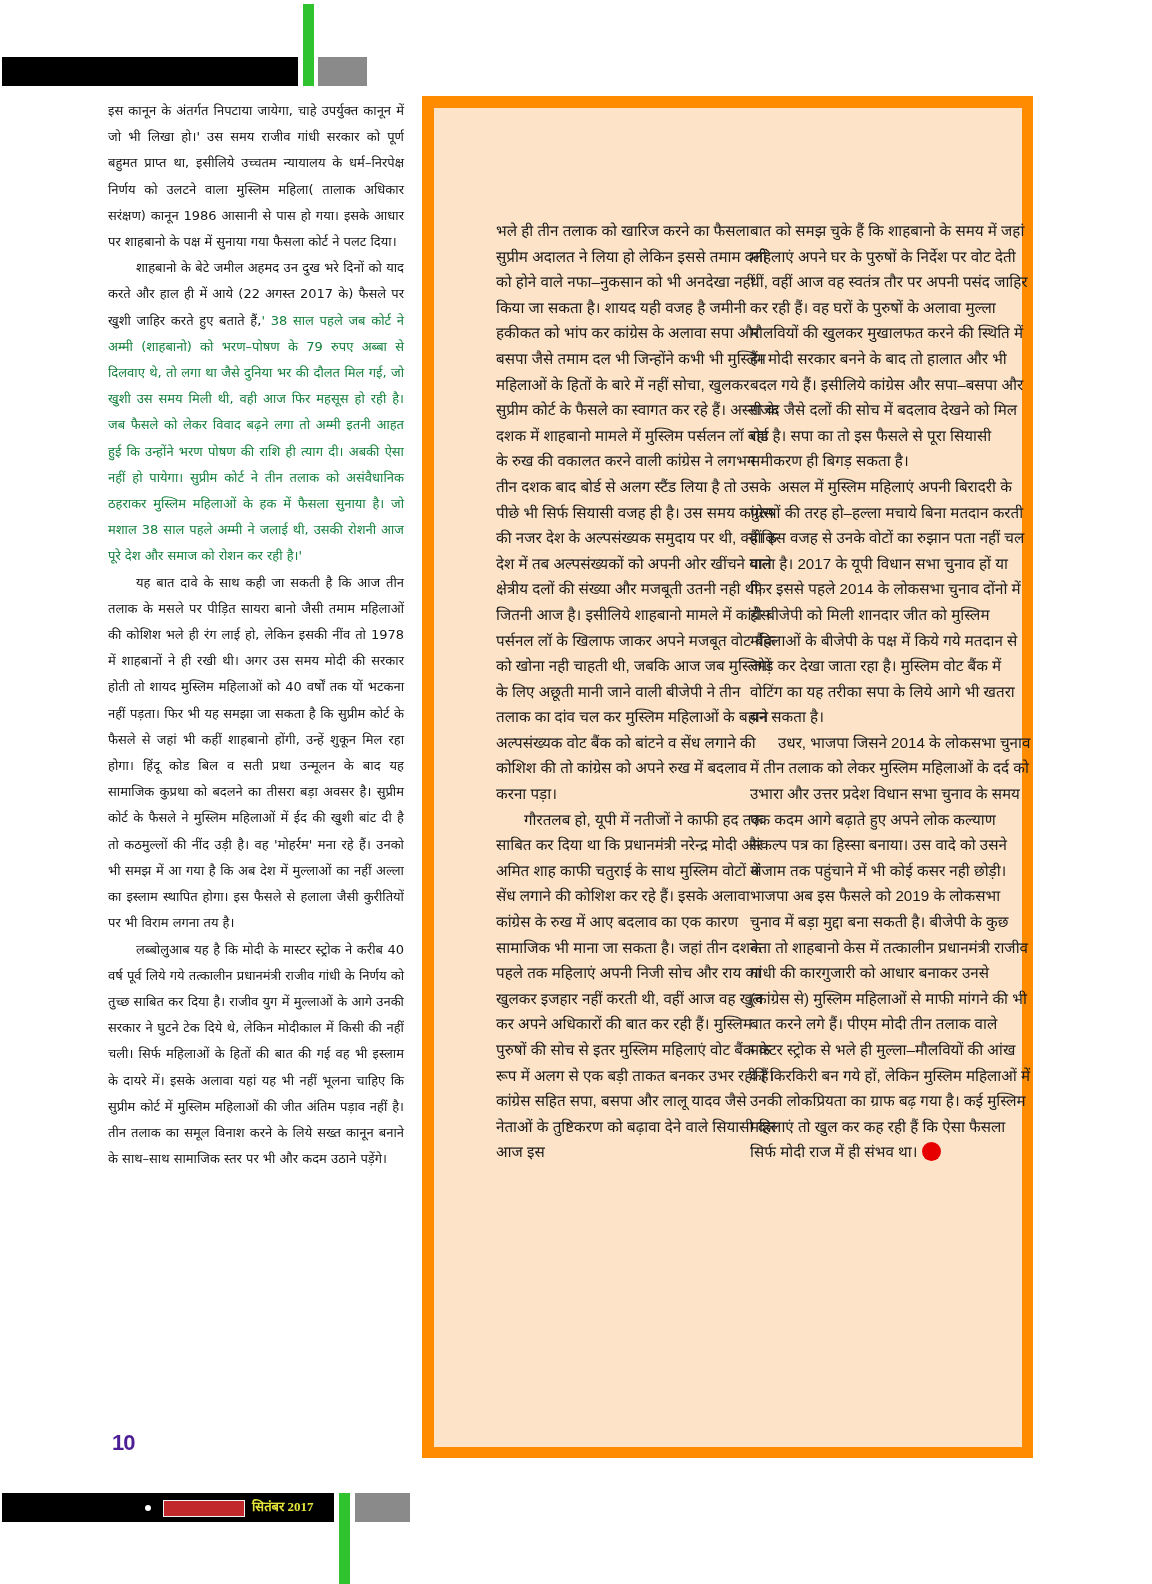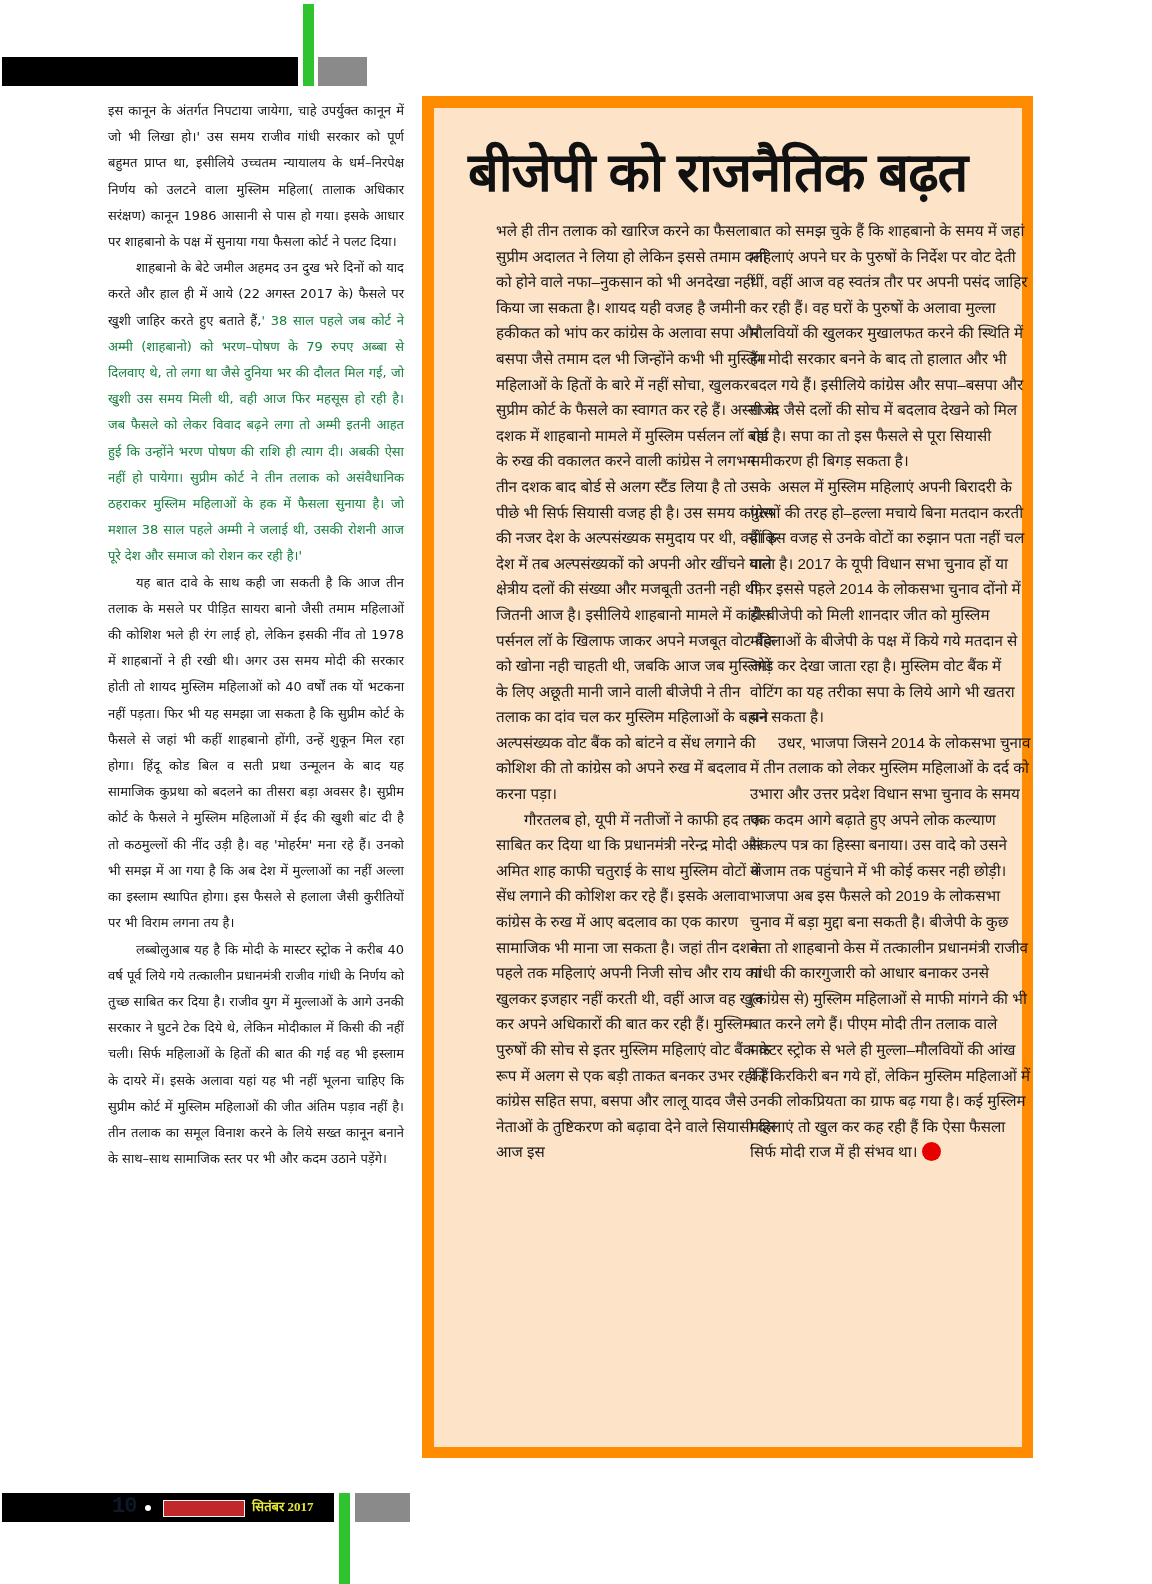--- a/index.html
+++ b/index.html
@@ -65,22 +65,22 @@
     display: inline-block; width: 19px; height: 19px; border-radius: 50%;
     background: #e60000; vertical-align: -4px; margin-left: 4px;
   }
 
   
   .bottom-bar {
     position: absolute; left: 2px; top: 1493px; width: 332px; height: 29px;
     background: #000;
   }
   .page-num {
-    position: absolute; left: 112px; top: 1492px; color: #0f172a;
-    font-family: Liberation Mono, monospace; font-weight: bold;
+    position: absolute; left: 112px; top: 1428px; color: #4c1d95;
+    font-family: Liberation Sans, sans-serif; font-weight: bold;
     font-size: 22px; line-height: 30px; letter-spacing: -1px;
   }
   .footer-bullet {
     position: absolute; left: 145px; top: 1505px; width: 6px; height: 6px;
     border-radius: 50%; background: #fff;
   }
   .masthead-logo {
     position: absolute; left: 163px; top: 1500px; width: 82px; height: 17px;
     background: #c0282c; border: 1px solid #f4f4f4; box-sizing: border-box;
     display: flex; align-items: center; justify-content: center;
@@ -110,21 +110,20 @@
 
 <div class="left-col">
   <p>इस कानून के अंतर्गत निपटाया जायेगा, चाहे उपर्युक्त कानून में जो भी लिखा हो।' उस समय राजीव गांधी सरकार को पूर्ण बहुमत प्राप्त था, इसीलिये उच्चतम न्यायालय के धर्म–निरपेक्ष निर्णय को उलटने वाला मुस्लिम महिला( तालाक अधिकार सरंक्षण) कानून 1986 आसानी से पास हो गया। इसके आधार पर शाहबानो के पक्ष में सुनाया गया फैसला कोर्ट ने पलट दिया।</p>
   <p class="indent"><span>शाहबानो के बेटे जमील अहमद उन दुख भरे दिनों को याद करते और हाल ही में आये (22 अगस्त 2017 के) फैसले पर खुशी जाहिर करते हुए बताते हैं,</span><b>' 38 साल पहले जब कोर्ट ने अम्मी (शाहबानो) को भरण–पोषण के 79 रुपए अब्बा से दिलवाए थे, तो लगा था जैसे दुनिया भर की दौलत मिल गई, जो खुशी उस समय मिली थी, वही आज फिर महसूस हो रही है। जब फैसले को लेकर विवाद बढ़ने लगा तो अम्मी इतनी आहत हुई कि उन्होंने भरण पोषण की राशि ही त्याग दी। अबकी ऐसा नहीं हो पायेगा। सुप्रीम कोर्ट ने तीन तलाक को असंवैधानिक ठहराकर मुस्लिम महिलाओं के हक में फैसला सुनाया है। जो मशाल 38 साल पहले अम्मी ने जलाई थी, उसकी रोशनी आज पूरे देश और समाज को रोशन कर रही है।'</b></p>
   <p class="indent">यह बात दावे के साथ कही जा सकती है कि आज तीन तलाक के मसले पर पीड़ित सायरा बानो जैसी तमाम महिलाओं की कोशिश भले ही रंग लाई हो, लेकिन इसकी नींव तो 1978 में शाहबानों ने ही रखी थी। अगर उस समय मोदी की सरकार होती तो शायद मुस्लिम महिलाओं को 40 वर्षों तक यों भटकना नहीं पड़ता। फिर भी यह समझा जा सकता है कि सुप्रीम कोर्ट के फैसले से जहां भी कहीं शाहबानो होंगी, उन्हें शुकून मिल रहा होगा। हिंदू कोड बिल व सती प्रथा उन्मूलन के बाद यह सामाजिक कुप्रथा को बदलने का तीसरा बड़ा अवसर है। सुप्रीम कोर्ट के फैसले ने मुस्लिम महिलाओं में ईद की खुशी बांट दी है तो कठमुल्लों की नींद उड़ी है। वह 'मोहर्रम' मना रहे हैं। उनको भी समझ में आ गया है कि अब देश में मुल्लाओं का नहीं अल्ला का इस्लाम स्थापित होगा। इस फैसले से हलाला जैसी कुरीतियों पर भी विराम लगना तय है।</p>
   <p class="indent">लब्बोलुआब यह है कि मोदी के मास्टर स्ट्रोक ने करीब 40 वर्ष पूर्व लिये गये तत्कालीन प्रधानमंत्री राजीव गांधी के निर्णय को तुच्छ साबित कर दिया है। राजीव युग में मुल्लाओं के आगे उनकी सरकार ने घुटने टेक दिये थे, लेकिन मोदीकाल में किसी की नहीं चली। सिर्फ महिलाओं के हितों की बात की गई वह भी इस्लाम के दायरे में। इसके अलावा यहां यह भी नहीं भूलना चाहिए कि सुप्रीम कोर्ट में मुस्लिम महिलाओं की जीत अंतिम पड़ाव नहीं है। तीन तलाक का समूल विनाश करने के लिये सख्त कानून बनाने के साथ–साथ सामाजिक स्तर पर भी और कदम उठाने पड़ेंगे।</p>
 </div>
 
 <div class="box">
   <div class="box-inner">
-    <div class="box-title">बीजेपी को राजनैतिक बढ़त</div>
     <div class="box-col c1">
       <p>भले ही तीन तलाक को खारिज करने का फैसला सुप्रीम अदालत ने लिया हो लेकिन इससे तमाम दलों को होने वाले नफा–नुकसान को भी अनदेखा नहीं किया जा सकता है। शायद यही वजह है जमीनी हकीकत को भांप कर कांग्रेस के अलावा सपा और बसपा जैसे तमाम दल भी जिन्होंने कभी भी मुस्लिम महिलाओं के हितों के बारे में नहीं सोचा, खुलकर सुप्रीम कोर्ट के फैसले का स्वागत कर रहे हैं। अस्सी के दशक में शाहबानो मामले में मुस्लिम पर्सलन लॉ बोर्ड के रुख की वकालत करने वाली कांग्रेस ने लगभग तीन दशक बाद बोर्ड से अलग स्टैंड लिया है तो उसके पीछे भी सिर्फ सियासी वजह ही है। उस समय कांग्रेस की नजर देश के अल्पसंख्यक समुदाय पर थी, क्योंकि देश में तब अल्पसंख्यकों को अपनी ओर खींचने वाले क्षेत्रीय दलों की संख्या और मजबूती उतनी नही थी, जितनी आज है। इसीलिये शाहबानो मामले में कांग्रेस पर्सनल लॉ के खिलाफ जाकर अपने मजबूत वोट बैंक को खोना नही चाहती थी, जबकि आज जब मुस्लिमों के लिए अछूती मानी जाने वाली बीजेपी ने तीन तलाक का दांव चल कर मुस्लिम महिलाओं के बहाने अल्पसंख्यक वोट बैंक को बांटने व सेंध लगाने की कोशिश की तो कांग्रेस को अपने रुख में बदलाव करना पड़ा।</p>
       <p class="indent">गौरतलब हो, यूपी में नतीजों ने काफी हद तक साबित कर दिया था कि प्रधानमंत्री नरेन्द्र मोदी और अमित शाह काफी चतुराई के साथ मुस्लिम वोटों में सेंध लगाने की कोशिश कर रहे हैं। इसके अलावा कांग्रेस के रुख में आए बदलाव का एक कारण सामाजिक भी माना जा सकता है। जहां तीन दशक पहले तक महिलाएं अपनी निजी सोच और राय का खुलकर इजहार नहीं करती थी, वहीं आज वह खुल कर अपने अधिकारों की बात कर रही हैं। मुस्लिम पुरुषों की सोच से इतर मुस्लिम महिलाएं वोट बैंक के रूप में अलग से एक बड़ी ताकत बनकर उभर रही हैं। कांग्रेस सहित सपा, बसपा और लालू यादव जैसे नेताओं के तुष्टिकरण को बढ़ावा देने वाले सियासी दल आज इस</p>
     </div>
     <div class="box-col c2">
       <p>बात को समझ चुके हैं कि शाहबानो के समय में जहां महिलाएं अपने घर के पुरुषों के निर्देश पर वोट देती थीं, वहीं आज वह स्वतंत्र तौर पर अपनी पसंद जाहिर कर रही हैं। वह घरों के पुरुषों के अलावा मुल्ला मौलवियों की खुलकर मुखालफत करने की स्थिति में हैं। मोदी सरकार बनने के बाद तो हालात और भी बदल गये हैं। इसीलिये कांग्रेस और सपा–बसपा और राजद जैसे दलों की सोच में बदलाव देखने को मिल रहा है। सपा का तो इस फैसले से पूरा सियासी समीकरण ही बिगड़ सकता है।</p>
       <p class="indent">असल में मुस्लिम महिलाएं अपनी बिरादरी के पुरुषों की तरह हो–हल्ला मचाये बिना मतदान करती हैं। इस वजह से उनके वोटों का रुझान पता नहीं चल पाता है। 2017 के यूपी विधान सभा चुनाव हों या फिर इससे पहले 2014 के लोकसभा चुनाव दोंनो में ही बीजेपी को मिली शानदार जीत को मुस्लिम महिलाओं के बीजेपी के पक्ष में किये गये मतदान से जोड़ कर देखा जाता रहा है। मुस्लिम वोट बैंक में वोटिंग का यह तरीका सपा के लिये आगे भी खतरा बन सकता है।</p>
       <p class="indent"><span>उधर, भाजपा जिसने 2014 के लोकसभा चुनाव में तीन तलाक को लेकर मुस्लिम महिलाओं के दर्द को उभारा और उत्तर प्रदेश विधान सभा चुनाव के समय एक कदम आगे बढ़ाते हुए अपने लोक कल्याण संकल्प पत्र का हिस्सा बनाया। उस वादे को उसने अंजाम तक पहुंचाने में भी कोई कसर नही छोड़ी। भाजपा अब इस फैसले को 2019 के लोकसभा चुनाव में बड़ा मुद्दा बना सकती है। बीजेपी के कुछ नेता तो शाहबानो केस में तत्कालीन प्रधानमंत्री राजीव गांधी की कारगुजारी को आधार बनाकर उनसे (कांग्रेस से) मुस्लिम महिलाओं से माफी मांगने की भी बात करने लगे हैं। पीएम मोदी तीन तलाक वाले मास्टर स्ट्रोक से भले ही मुल्ला–मौलवियों की आंख की किरकिरी बन गये हों, लेकिन मुस्लिम महिलाओं में उनकी लोकप्रियता का ग्राफ बढ़ गया है। कई मुस्लिम महिलाएं तो खुल कर कह रही हैं कि ऐसा फैसला सिर्फ मोदी राज में ही संभव था।</span><span class="end-dot"></span></p>
     </div>
   </div>

